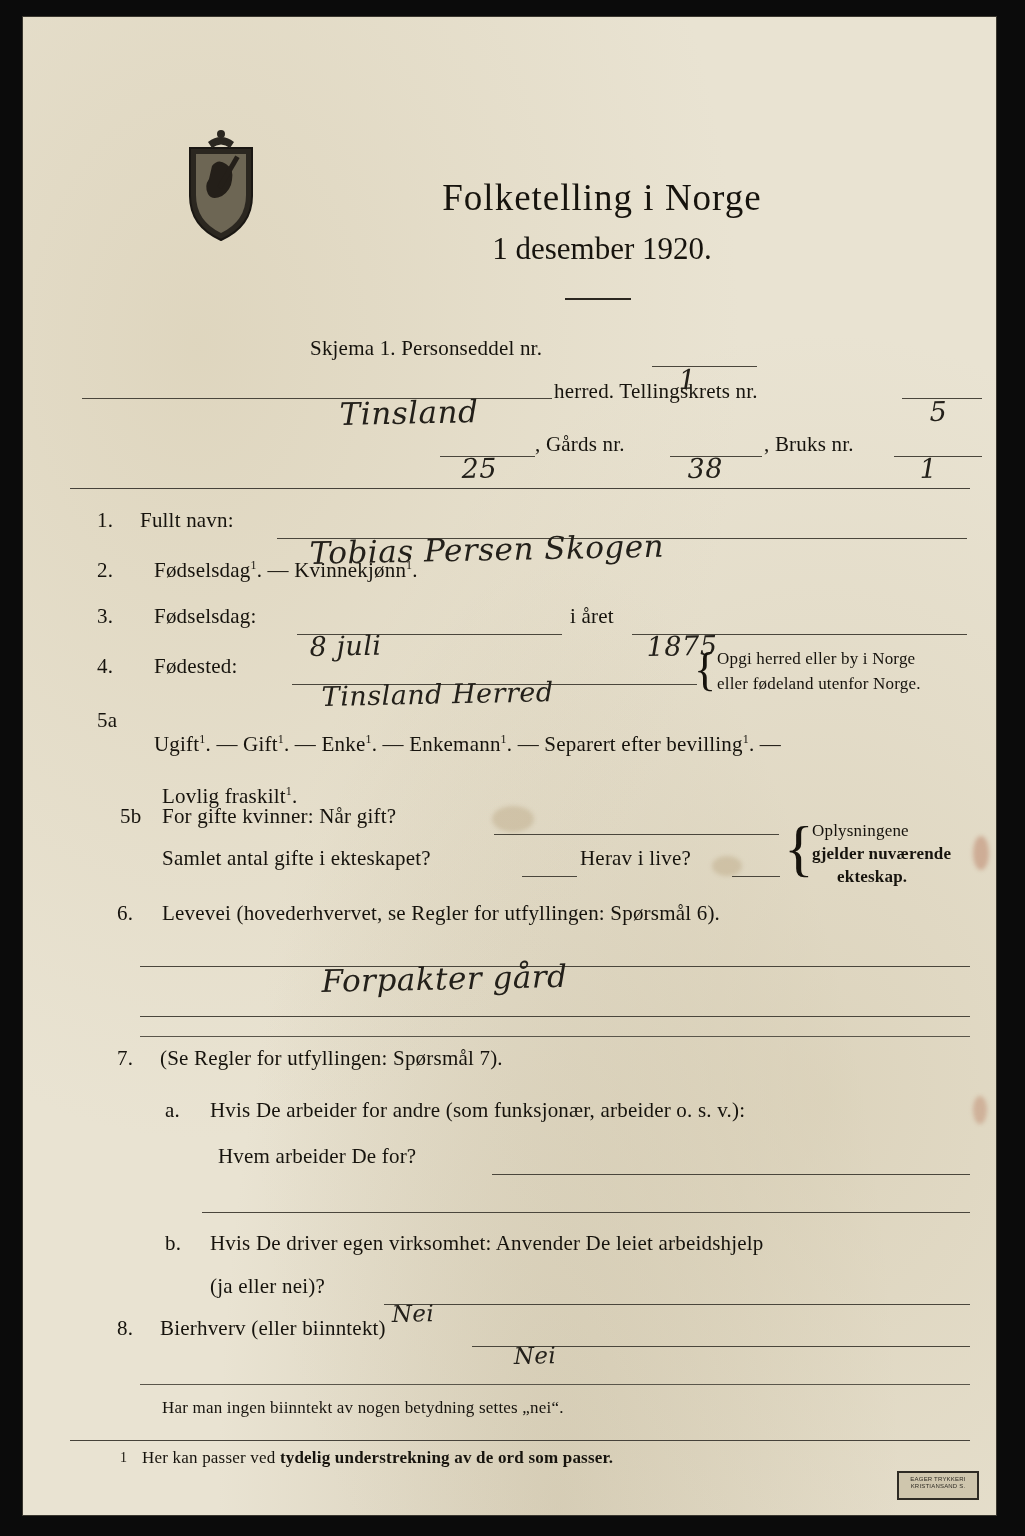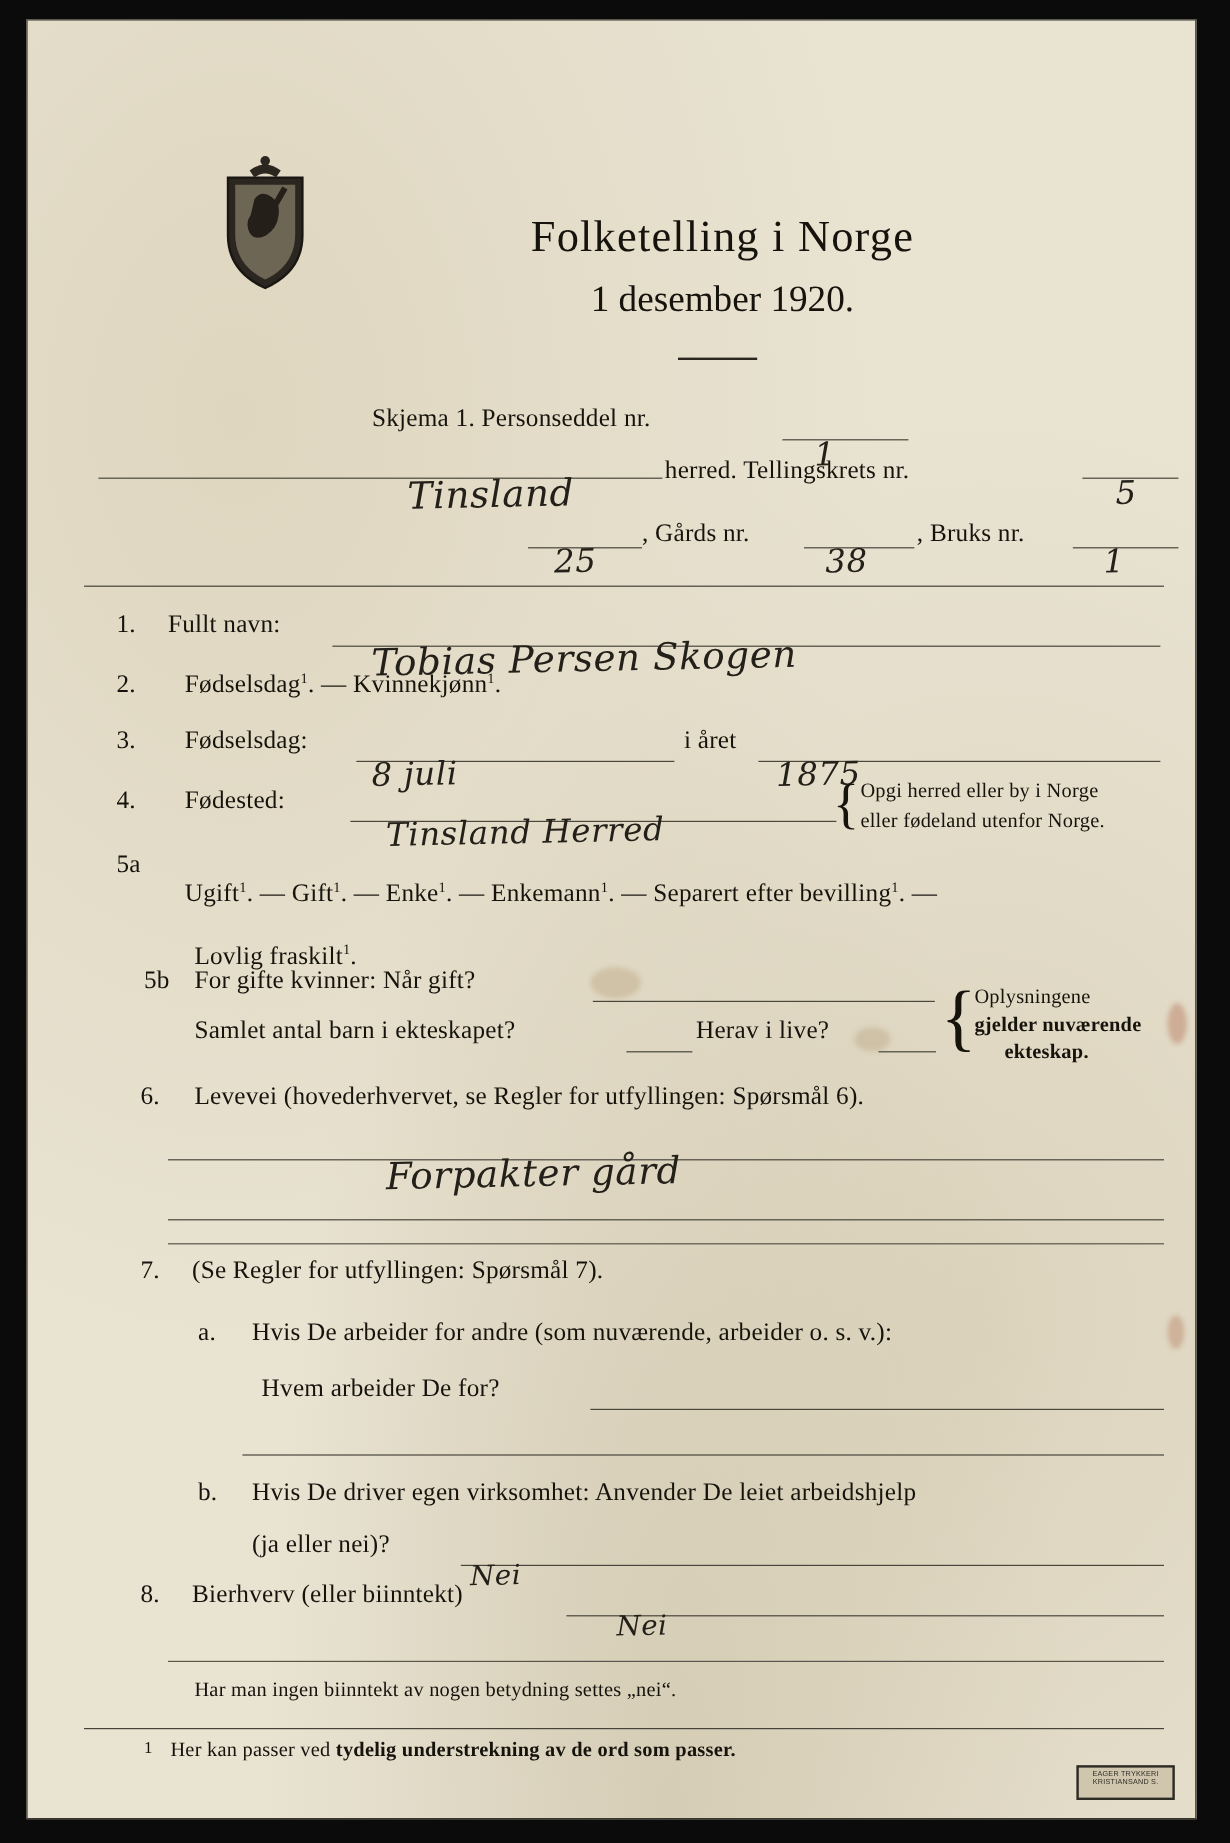--- a/index.html
+++ b/index.html
@@ -120,42 +120,42 @@
     <div class="txt sm" style="left:695px;top:633px;">Opgi herred eller by i Norge</div>
     <div class="txt sm" style="left:695px;top:658px;">eller fødeland utenfor Norge.</div>
 
     <div class="txt" style="left:75px;top:692px;">5a</div>
     <div class="txt" style="left:132px;top:692px;margin-top:24px;"><span>Ugift</span><span class="sup">1</span><span>.  —  Gift</span><span class="sup">1</span><span>.  —  Enke</span><span class="sup">1</span><span>.  —  Enkemann</span><span class="sup">1</span><span>.  —  Separert efter bevilling</span><span class="sup">1</span><span>.  —</span></div>
     <div class="txt" style="left:140px;top:768px;font-family:Liberation Serif, serif;"><span>Lovlig fraskilt</span><span class="sup">1</span>.</div>
 
     <div class="txt" style="left:98px;top:788px;">5b</div>
     <div class="txt" style="left:140px;top:788px;">For gifte kvinner:  Når gift?</div>
     <div class="ln" style="left:472px;top:818px;width:285px;"></div>
-    <div class="txt" style="left:140px;top:830px;">Samlet antal barn i ekteskapet?</div>
+    <div class="txt" style="left:140px;top:830px;">Samlet antal gifte i ekteskapet?</div>
     <div class="ln" style="left:500px;top:860px;width:55px;"></div>
     <div class="txt" style="left:558px;top:830px;">Herav i live?</div>
     <div class="ln" style="left:710px;top:860px;width:48px;"></div>
     <div class="brace" style="left:762px;top:806px;font-size:62px;line-height:52px;">{</div>
     <div class="txt sm" style="left:790px;top:805px;">Oplysningene</div>
     <div class="txt sm" style="left:790px;top:828px;font-weight:bold;">gjelder nuværende</div>
     <div class="txt sm" style="left:815px;top:851px;font-weight:bold;">ekteskap.</div>
 
     <div class="txt" style="left:95px;top:885px;">6.</div>
     <div class="txt" style="left:140px;top:885px;">Levevei (hovederhvervet, se Regler for utfyllingen:  Spørsmål 6).</div>
     <div class="ln" style="left:118px;top:950px;width:830px;"></div>
     <div class="hand lg" style="left:300px;top:947px;">Forpakter gård</div>
     <div class="ln" style="left:118px;top:1000px;width:830px;"></div>
 
     <div class="hr" style="left:118px;top:1020px;width:830px;border-top:1.5px solid #5a564b;"></div>
 
     <div class="txt" style="left:95px;top:1030px;">7.</div>
     <div class="txt" style="left:138px;top:1030px;">(Se Regler for utfyllingen:  Spørsmål 7).</div>
 
     <div class="txt" style="left:143px;top:1082px;">a.</div>
-    <div class="txt" style="left:188px;top:1082px;">Hvis De arbeider for andre (som nuværende, arbeider o. s. v.):</div>
+    <div class="txt" style="left:188px;top:1082px;">Hvis De arbeider for andre (som funksjonær, arbeider o. s. v.):</div>
     <div class="ln" style="left:950px;top:1112px;width:0px;"></div>
     <div class="txt" style="left:196px;top:1128px;">Hvem arbeider De for?</div>
     <div class="ln" style="left:470px;top:1158px;width:478px;"></div>
     <div class="ln" style="left:180px;top:1196px;width:768px;"></div>
 
     <div class="txt" style="left:143px;top:1215px;">b.</div>
     <div class="txt" style="left:188px;top:1215px;">Hvis De driver egen virksomhet:  Anvender De leiet arbeidshjelp</div>
     <div class="txt" style="left:188px;top:1258px;">(ja eller nei)?</div>
     <div class="ln" style="left:362px;top:1288px;width:586px;"></div>
     <div class="hand sm" style="left:370px;top:1285px;">Nei</div>

